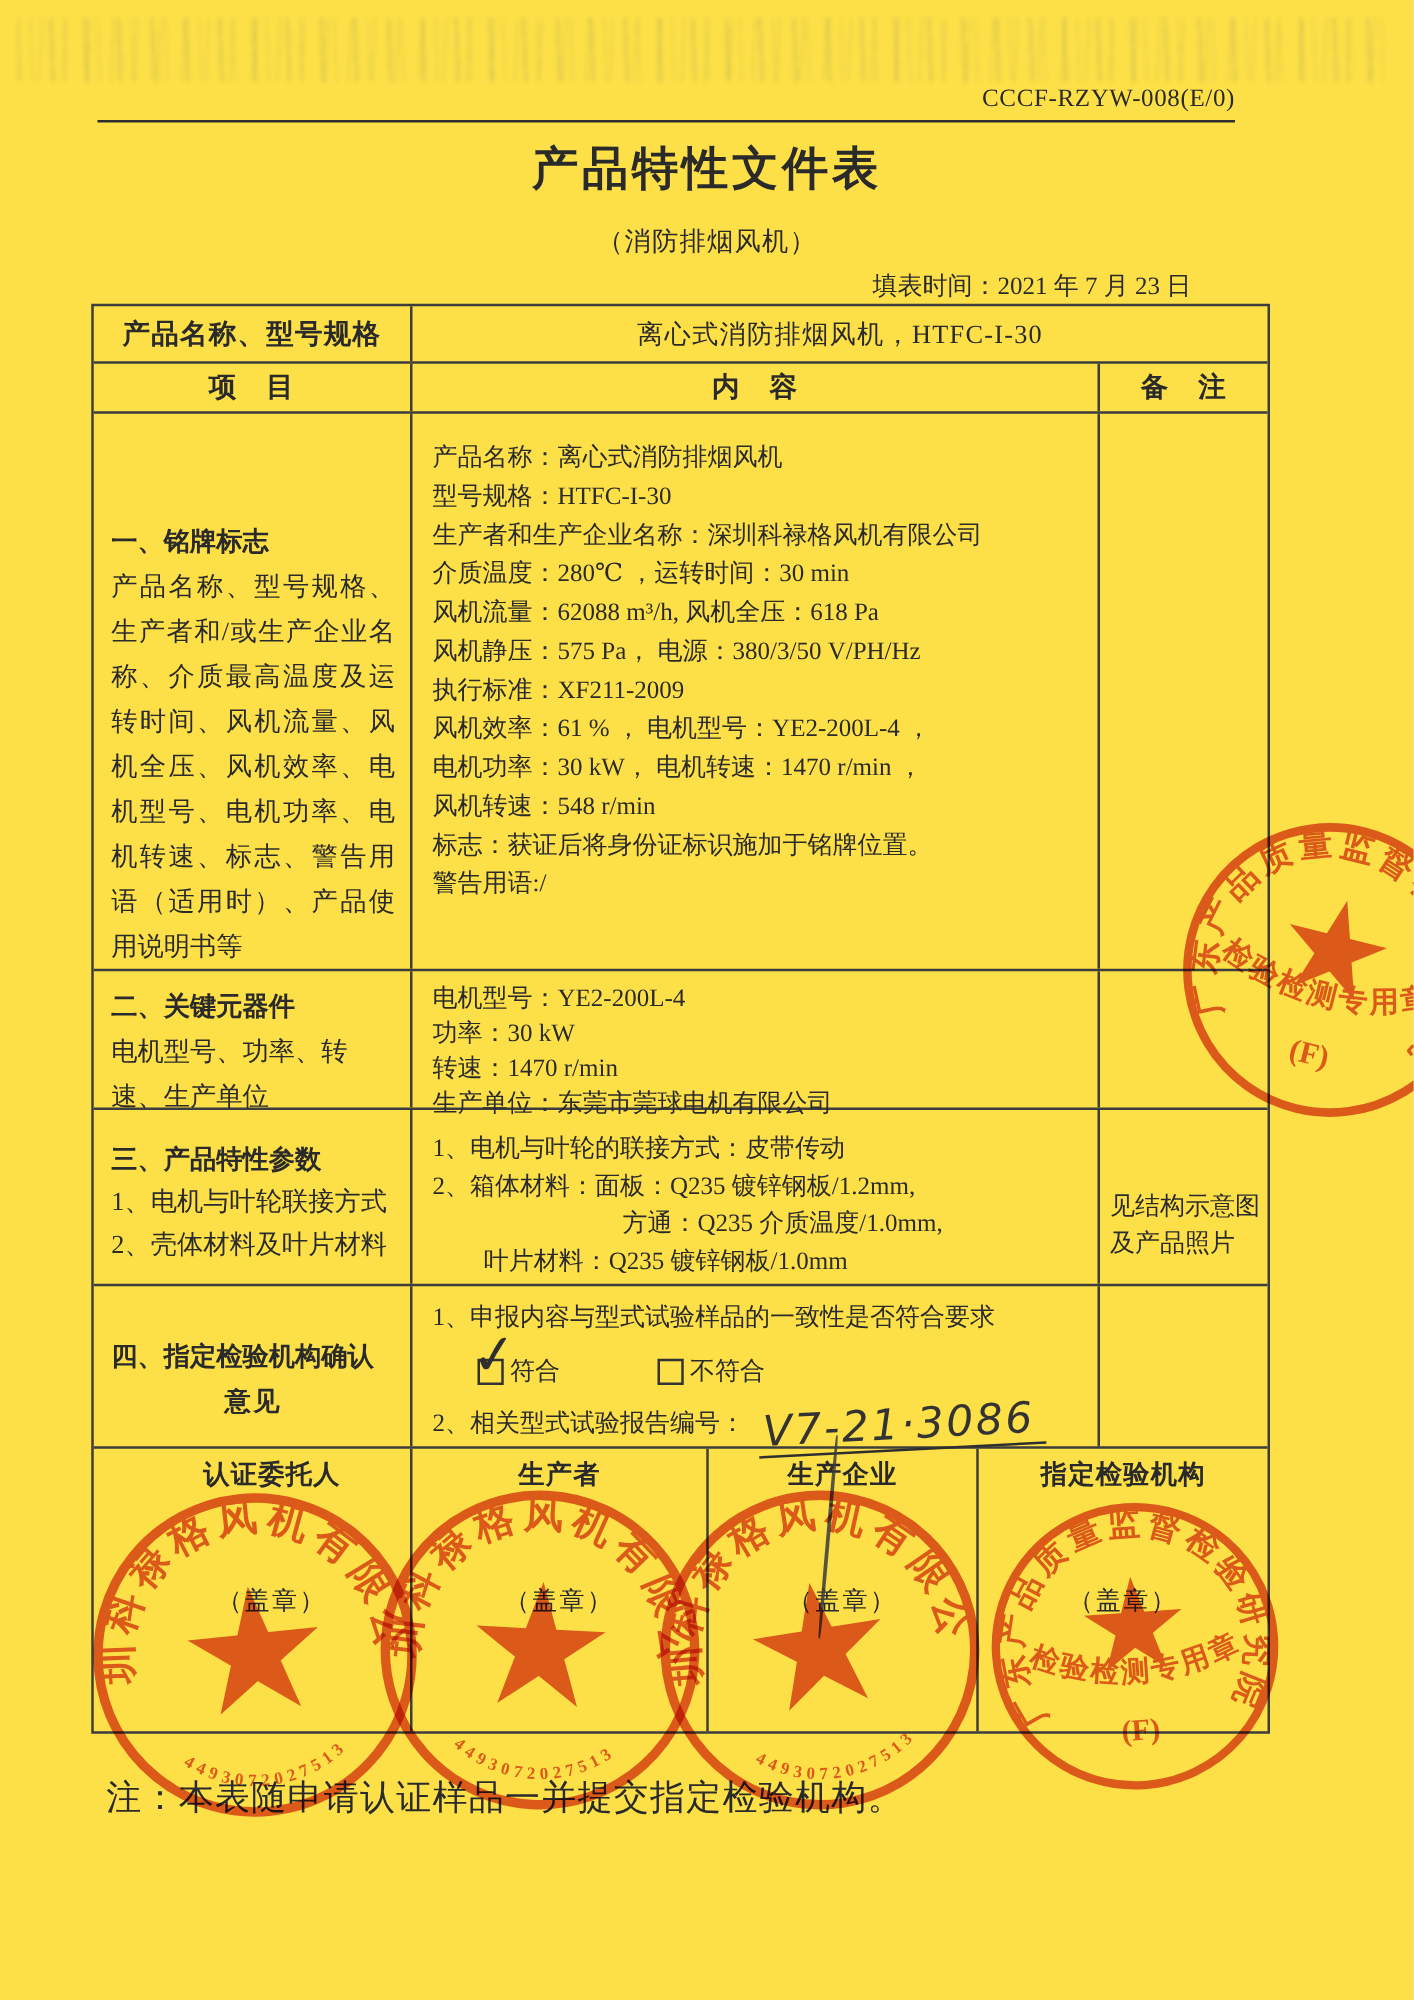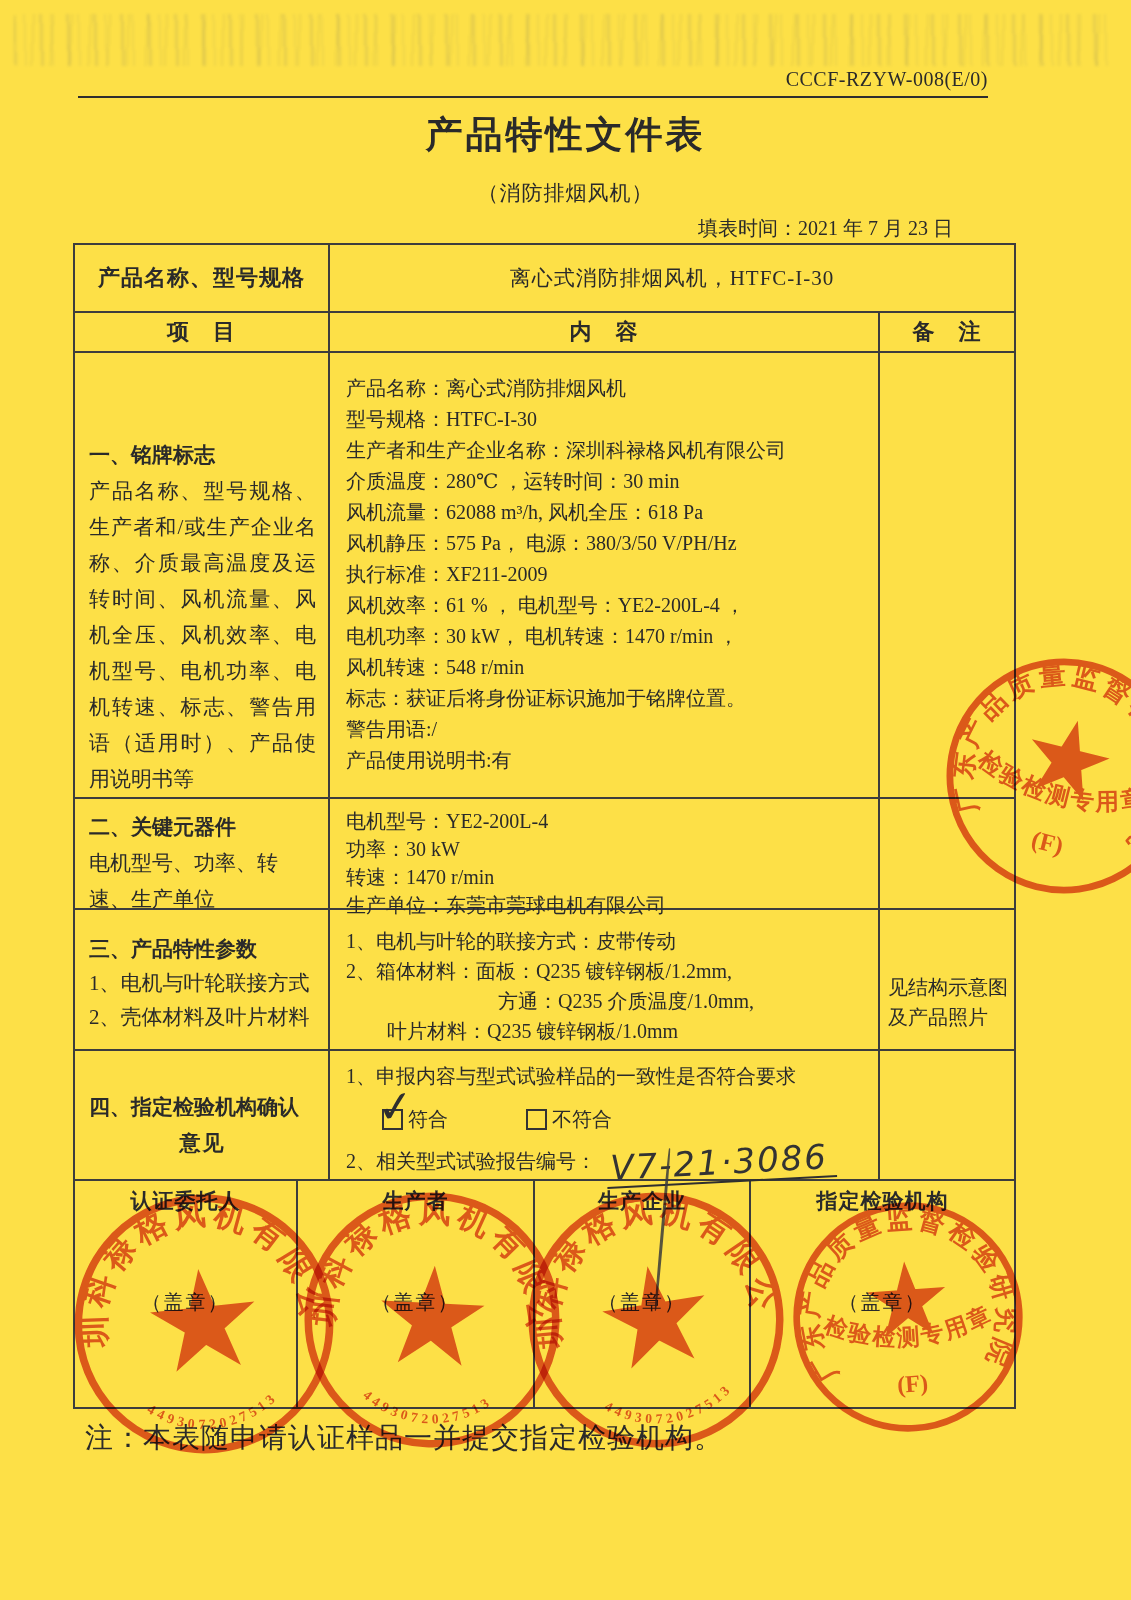--- a/index.html
+++ b/index.html
@@ -19,21 +19,21 @@
   .doc-subtitle{position:absolute;left:0;right:0;top:179px;text-align:center;font-size:21px;letter-spacing:1px;}
   .fill-date{position:absolute;top:215px;right:178px;font-size:20px;}
   
   .tbl{position:absolute;left:73px;top:243px;width:939px;border:2.5px solid #3d3d3d;
        display:flex;flex-direction:column;box-sizing:content-box;font-size:20px;}
   .row{display:flex;border-bottom:2px solid #3d3d3d;box-sizing:border-box;}
   .row:last-child{border-bottom:none;}
   .cell{box-sizing:border-box;border-right:2px solid #3d3d3d;overflow:visible;}
   .cell:last-child{border-right:none;}
   .c1{width:255px;} .c2{width:550px;} .c3{width:134px;}
-  .rowA{height:68px;} .rowB{height:40px;}
+  .rowA{height:46px;} .rowB{height:40px;}
   .rowC{height:446px;} .rowD{height:111px;} .rowE{height:141px;} .rowF{height:130px;}
   .rowG{height:226px;}
   .hd{display:flex;align-items:center;justify-content:center;font-weight:bold;font-size:22px;letter-spacing:1px;}
   .item-cell{padding:10px 12px 10px 14px;font-size:21px;line-height:36px;}
   .item-cell .sec-title{font-weight:bold;}
   .just{text-align:justify;text-justify:inter-character;}
   .pad-top-lg{padding-top:84px;}
   .content-cell{padding:12px 10px 8px 16px;line-height:31px;}
   .content-cell div{white-space:nowrap;}
   .ind-a{margin-left:152px;}
@@ -50,21 +50,21 @@
   .chk-gap{width:78px;}
   .l3{margin-top:4px;display:flex;align-items:flex-end;}
   .hand{display:inline-block;margin-left:10px;font-family:"DejaVu Sans",sans-serif;font-style:italic;
         font-size:34px;letter-spacing:2px;color:#333;transform:rotate(-3deg) translateY(6px);
         border-bottom:2.5px solid #2f2f2f;padding:0 8px 2px 4px;line-height:1;}
   .pen-stroke{position:absolute;left:661px;top:1148px;width:2.5px;height:163px;background:#3b3b3b;
         transform:rotate(5deg);border-radius:40%;opacity:.85;}
   
   .sig-cell{display:flex;flex-direction:column;align-items:center;padding-top:6px;border-right:2px solid #3d3d3d;box-sizing:border-box;}
   .sig-cell:last-child{border-right:none;}
-  .g1{width:223px;} .g2{width:237px;} .g3{width:216px;} .g4{flex:1;}
+  .g1{width:223px;margin-left:32px;} .g2{width:237px;} .g3{width:216px;} .g4{flex:1;}
   .sig-label{font-weight:bold;font-size:21px;letter-spacing:1px;}
   .seal-note{margin-top:74px;font-size:20px;letter-spacing:2px;}
   
   .footnote{position:absolute;left:85px;top:1419px;font-size:28px;letter-spacing:1px;}
   
   .stamp{position:absolute;mix-blend-mode:multiply;opacity:.88;}
   .stamp circle{fill:none;stroke:#d9503f;stroke-width:5.5;}
   .stamp text{fill:#d9503f;font-family:"Liberation Serif","DejaVu Serif",serif;font-weight:bold;}
   .stamp polygon{fill:#d9503f;fill-rule:nonzero;}
   .st1{left:66px;top:1186px;transform:rotate(-6deg);}
@@ -110,21 +110,20 @@
         <div>生产者和生产企业名称：深圳科禄格风机有限公司</div>
         <div>介质温度：280℃ ，运转时间：30 min</div>
         <div>风机流量：62088 m³/h, 风机全压：618 Pa</div>
         <div>风机静压：575 Pa， 电源：380/3/50 V/PH/Hz</div>
         <div>执行标准：XF211-2009</div>
         <div>风机效率：61 % ， 电机型号：YE2-200L-4 ，</div>
         <div>电机功率：30 kW， 电机转速：1470 r/min ，</div>
         <div>风机转速：548 r/min</div>
         <div>标志：获证后将身份证标识施加于铭牌位置。</div>
         <div>警告用语:/</div>
-        <div>产品使用说明书:有</div>
       </div>
       <div class="cell c3"></div>
     </div>
 
     <div class="row rowD">
       <div class="cell c1 item-cell">
         <div class="sec-title">二、关键元器件</div>
         <div>电机型号、功率、转速、生产单位</div>
       </div>
       <div class="cell c2 content-cell" style="padding-top:8px;line-height:28px;">

